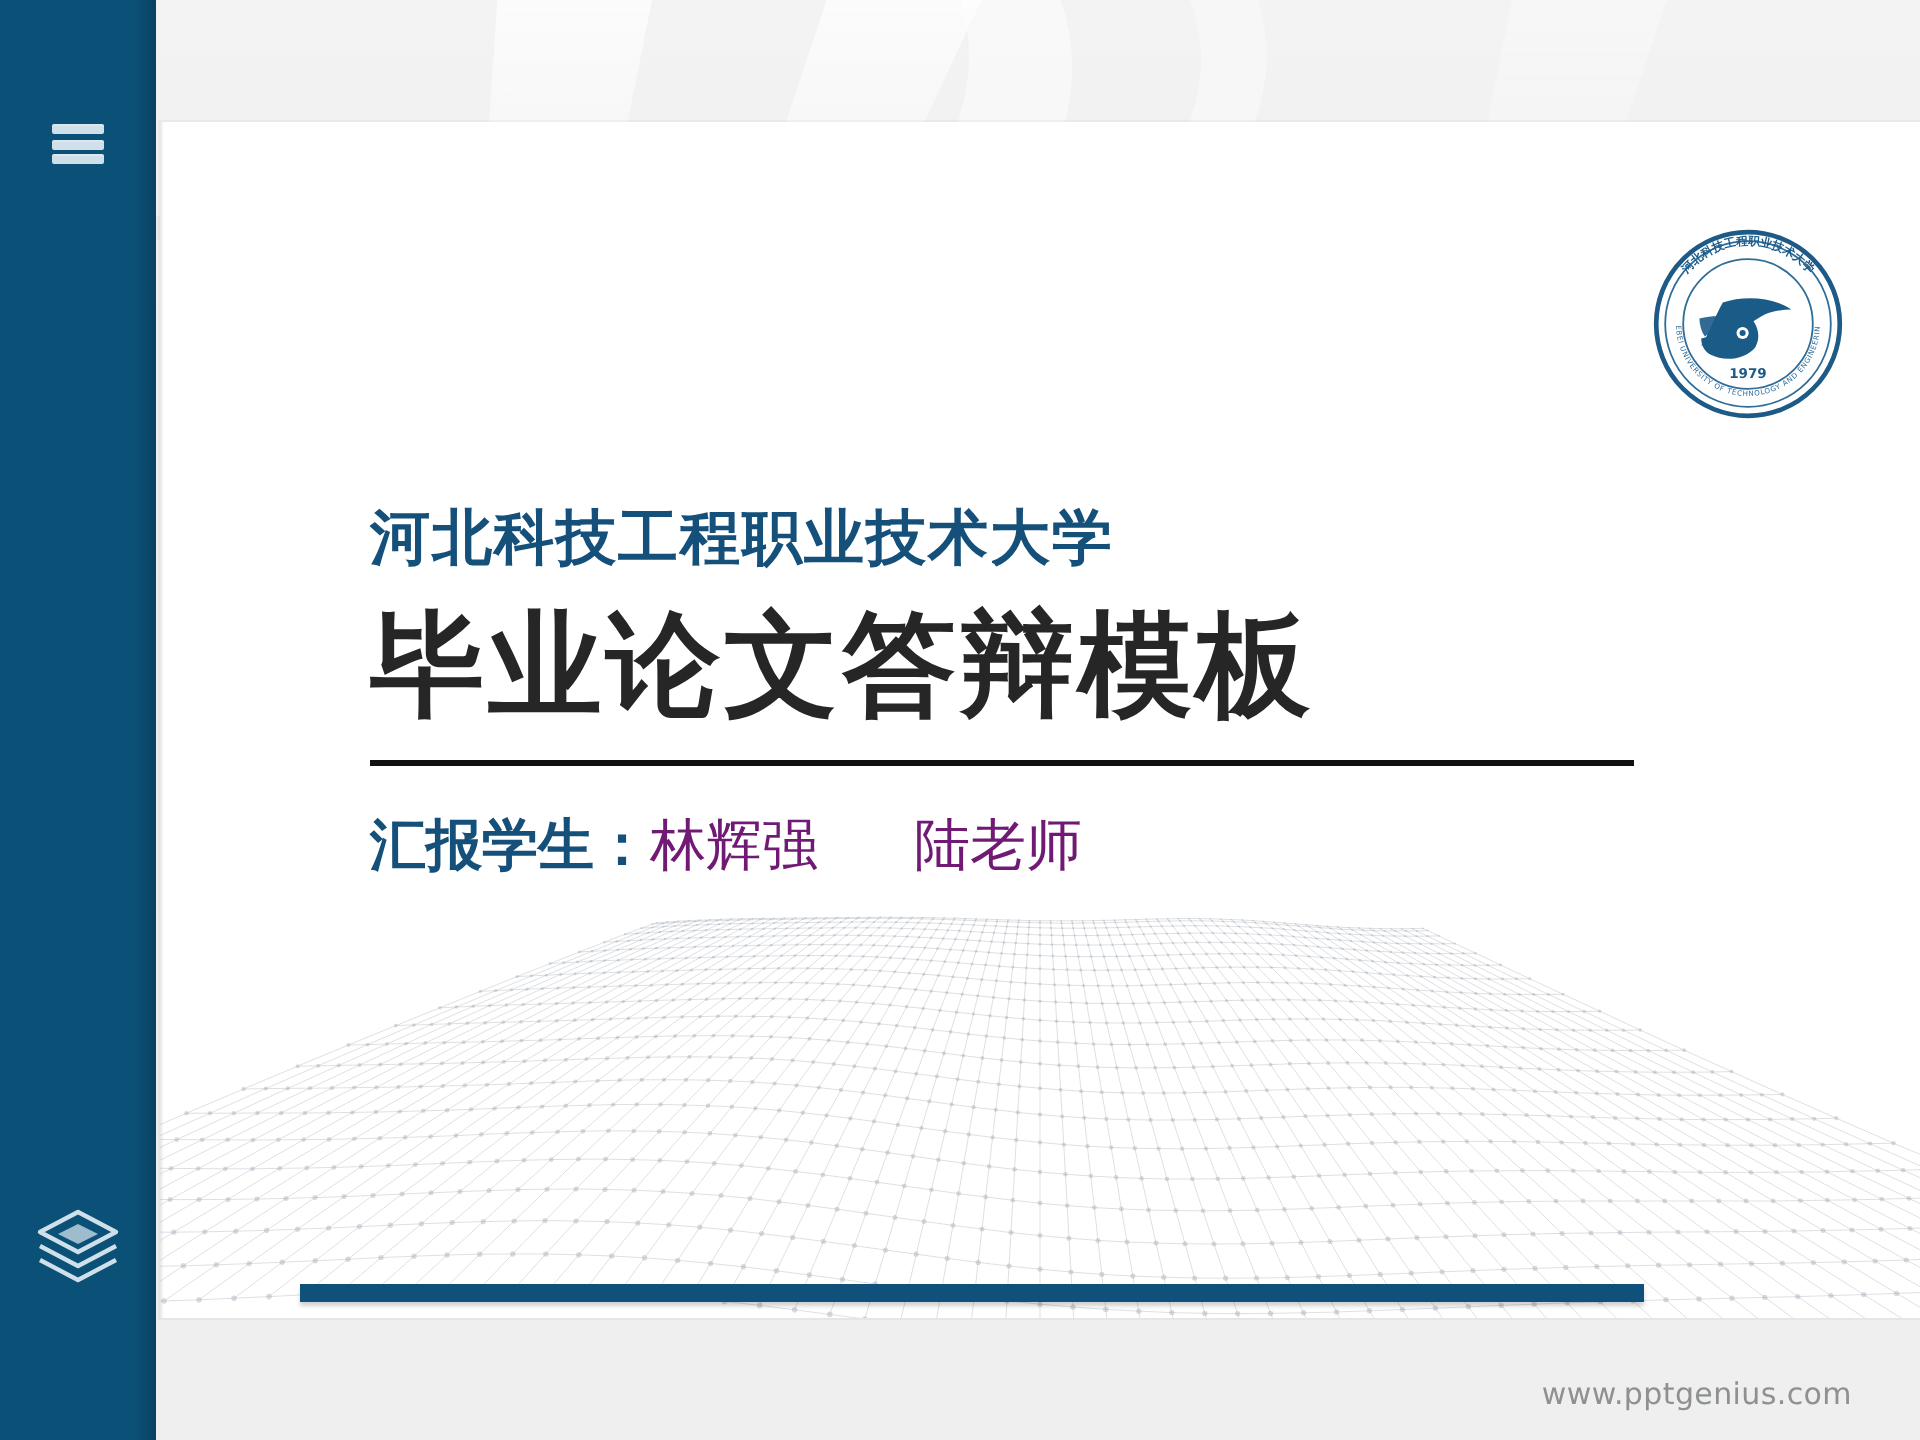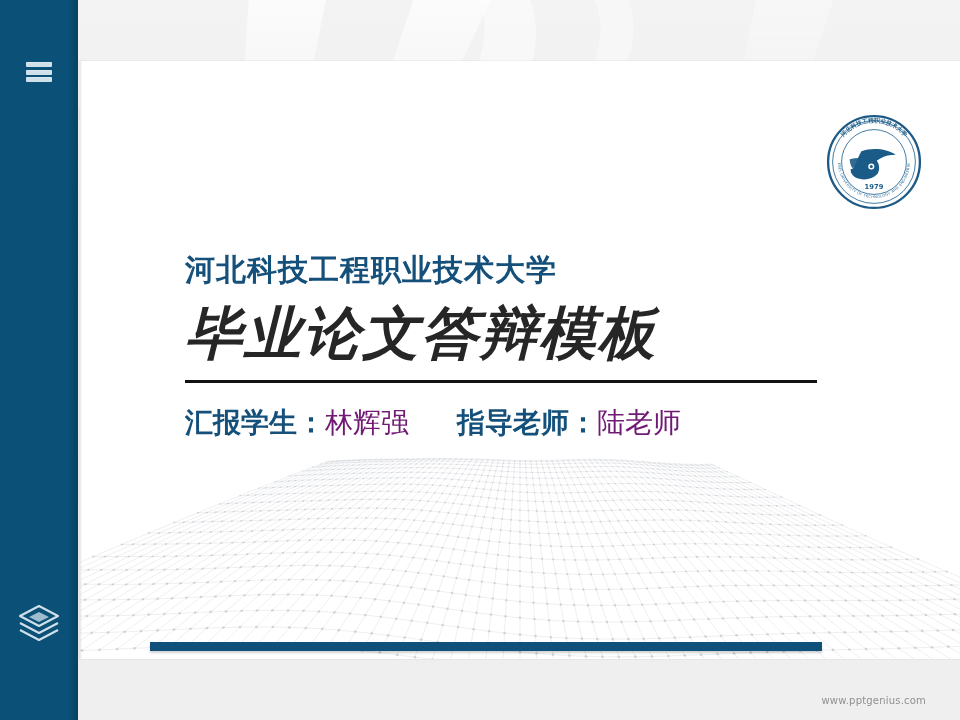--- a/index.html
+++ b/index.html
@@ -67,37 +67,37 @@
 
   
   #textblock{ position:absolute; left:105px; top:190px; width:640px; z-index:5; }
   #school{
     font-size:30px; font-weight:bold; letter-spacing:1px;
     color:#14507a; line-height:1.25; white-space:nowrap;
   }
   #maintitle{
     margin-top:12px;
     font-size:57px; font-weight:bold; letter-spacing:2px;
-    color:#262626; line-height:1.15; white-space:nowrap;font-style:italic;
+    color:#262626; line-height:1.15; white-space:nowrap;
   }
   #rule{
     margin-top:14px; width:632px; height:3px; background:#111111;
   }
   #byline{
     margin-top:22px; display:flex; align-items:baseline;
     font-size:28px; line-height:1.3; white-space:nowrap;
   }
   .by-label{ font-weight:bold; color:#14507a; }
   .by-value{ color:#701a75; }
   #byline .gap{ display:inline-block; width:48px; }
 
   
   #watermark{
     position:absolute; right:34px; bottom:14px;
-    font-size:10px; color:#8e9091; letter-spacing:.2px;
+    font-size:15px; color:#8e9091; letter-spacing:.2px;
     z-index:6;
   }
 </style>
 </head>
 <body>
 
 <div id="backdrop">
   <svg id="swooshes" viewBox="0 0 960 120" preserveAspectRatio="none">
     <defs>
       <linearGradient id="swg" x1="0" y1="0" x2="0" y2="1">
@@ -1614,21 +1614,20 @@
   </svg>
 
   <div id="textblock">
     <div id="school">河北科技工程职业技术大学</div>
     <div id="maintitle">毕业论文答辩模板</div>
     <div id="rule"></div>
     <div id="byline">
       <span class="by-label">汇报学生：</span>
       <span class="by-value">林辉强</span>
       <span class="gap"></span>
-      <span class="by-label">指导老师：</span>
       <span class="by-value">陆老师</span>
     </div>
   </div>
 </div>
 
 <div id="rail">
   <div class="railshade"></div>
 
   <div id="hamburger" class="rail-icon">
     <div>

